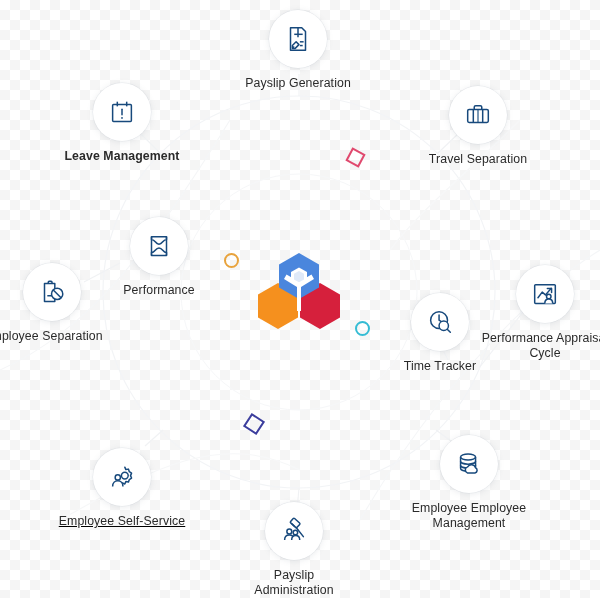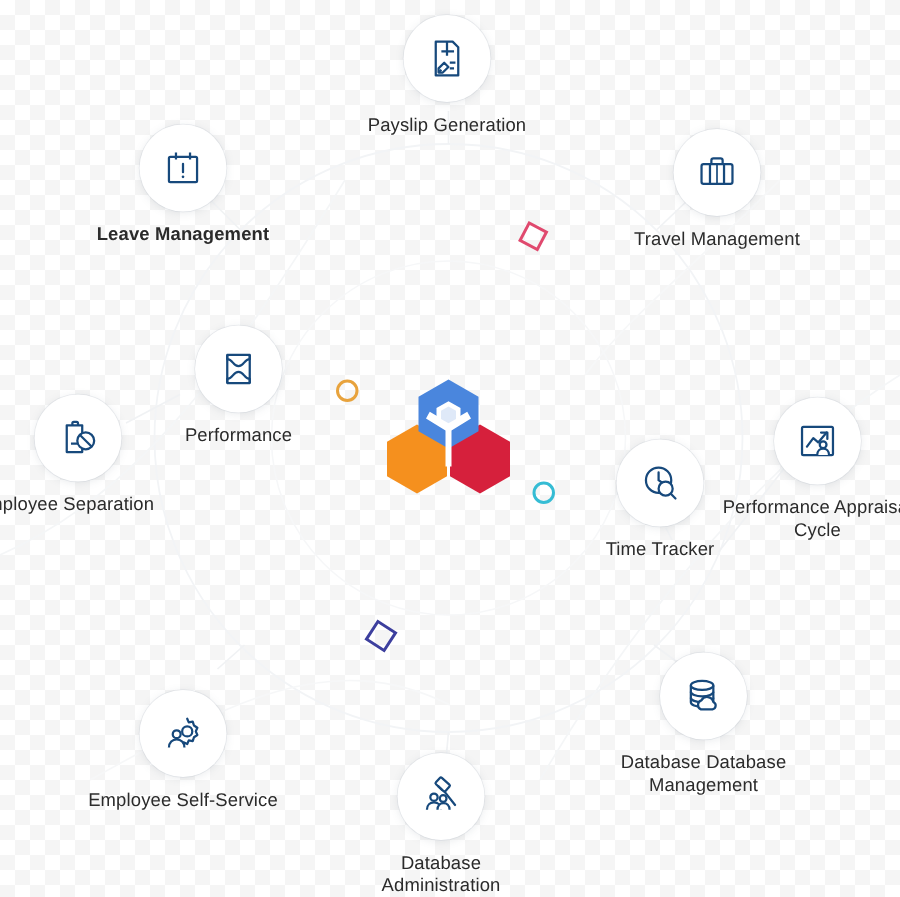--- a/index.html
+++ b/index.html
@@ -173,21 +173,21 @@
       <span>
         <svg width="30" height="30" viewBox="0 0 32 32" fill="none" stroke="#17497c" stroke-width="1.6">
           <rect x="5" y="10" width="22" height="14" rx="1.5" stroke-linejoin="round"></rect>
           <path d="M12 10 V7.5 a1.5 1.5 0 0 1 1.5 -1.5 h5 A1.5 1.5 0 0 1 20 7.5 V10"></path>
           <path d="M11 10 v14"></path>
           <path d="M21 10 v14"></path>
           <path d="M16 10 v14" stroke-width="1.2"></path>
         </svg>
       </span>
     </div>
-    <div class="node-label">Travel Management</div>
+    <div class="node-label">Travel Separation</div>
   </div>
 
   <div class="node" style="left:159px; top:217px;">
     <div class="bubble">
       <span>
         <svg width="30" height="30" viewBox="0 0 32 32" fill="none" stroke="#17497c" stroke-width="1.6">
           <path d="M8 6 h16 v3 c-4 0 -4 5 -8 5 s-4 -5 -8 -5 Z" stroke-linejoin="round"></path>
           <path d="M8 26 h16 v-3 c-4 0 -4 -5 -8 -5 s-4 5 -8 5 Z" stroke-linejoin="round"></path>
           <path d="M8 6 v20"></path>
           <path d="M24 6 v20"></path>
@@ -235,21 +235,21 @@
           <path d="M18.5 10 H23 V14.5" stroke-linecap="round" stroke-linejoin="round"></path>
           <circle cx="20" cy="18.6" r="2.4" fill="#ffffff"></circle>
           <path d="M15.8 26 c0 -3 1.9 -4.6 4.2 -4.6 s4.2 1.6 4.2 4.6" fill="#ffffff" stroke-linejoin="round"></path>
         </svg>
       </span>
     </div>
     <div class="node-label" style="text-align:center;">Performance Appraisal
 Cycle</div>
   </div>
 
-  <div class="node" style="left:122px; top:460px; width:180px; margin-left:-90px;">
+  <div class="node" style="left:122px; top:448px; width:180px; margin-left:-90px;text-decoration:underline;">
     <div class="bubble">
       <span>
         <svg width="30" height="30" viewBox="0 0 32 32" fill="none" stroke="#17497c" stroke-width="1.6">
           <path d="M19 5.5 l1.1 2.6 2.8 -.5 .9 2.7 2.4 1.6 -1.1 2.6 1.1 2.6 -2.4 1.6 -.9 2.7 -2.8 -.5 -1.1 2.6 -2.6 -1.2 -2.6 1.2 -1.1 -2.6" stroke-linejoin="round" stroke-linecap="round"></path>
           <circle cx="19" cy="14.5" r="3.6"></circle>
           <circle cx="11.5" cy="16.5" r="2.8" fill="#ffffff"></circle>
           <path d="M6 26 c0 -3.7 2.5 -5.9 5.5 -5.9 s5.5 2.2 5.5 5.9" fill="#ffffff" stroke-linejoin="round"></path>
         </svg>
       </span>
     </div>
@@ -261,39 +261,39 @@
       <span>
         <svg width="30" height="30" viewBox="0 0 32 32" fill="none" stroke="#17497c" stroke-width="1.6">
           <ellipse cx="15" cy="8.5" rx="8" ry="3.2"></ellipse>
           <path d="M7 8.5 v12 c0 1.8 3.6 3.2 8 3.2 s8 -1.4 8 -3.2 v-12"></path>
           <path d="M7 13 c0 1.8 3.6 3.2 8 3.2 s8 -1.4 8 -3.2"></path>
           <path d="M7 17.2 c0 1.8 3.6 3.2 8 3.2 s8 -1.4 8 -3.2"></path>
           <path d="M14.2 25.5 a3.4 3.4 0 0 1 .3 -6.4 a4.6 4.6 0 0 1 8.5 1.1 a2.8 2.8 0 0 1 -.6 5.3 Z" fill="#ffffff" stroke-linejoin="round"></path>
         </svg>
       </span>
     </div>
-    <div class="node-label">Database Database
+    <div class="node-label">Employee Employee
 Management</div>
   </div>
 
   <div class="node" style="left:294px; top:502px;">
     <div class="bubble">
       <span>
         <svg width="30" height="30" viewBox="0 0 32 32" fill="none" stroke="#17497c" stroke-width="1.6">
           <rect x="12.5" y="4.2" width="9.2" height="6.2" rx="1" transform="rotate(42 17 7.5)" stroke-linejoin="round"></rect>
           <path d="M18.5 12.5 L26 22" stroke-linecap="round"></path>
           <path d="M14 8.6 l2.6 2.6" stroke-linecap="round"></path>
           <circle cx="11" cy="16.5" r="2.6" fill="#ffffff"></circle>
           <circle cx="17.5" cy="17.5" r="2.4" fill="#ffffff"></circle>
           <path d="M6 25.5 c0 -3.4 2.3 -5.3 5 -5.3 s5 1.9 5 5.3" fill="#ffffff" stroke-linejoin="round"></path>
           <path d="M13.5 25.5 c0 -3.1 2 -4.8 4.3 -4.8 s4.3 1.7 4.3 4.8" fill="#ffffff" stroke-linejoin="round"></path>
         </svg>
       </span>
     </div>
-    <div class="node-label">Database
+    <div class="node-label">Payslip
 Administration</div>
   </div>
 
   <div id="center-logo" style="left:299px; top:292px;">
     <svg width="92" height="86" viewBox="0 0 92 86" xmlns="http://www.w3.org/2000/svg">
 
       <path d="M25 34 L45 45.5 L45 68.5 L25 80 L5 68.5 L5 45.5 Z" fill="#f5901e"></path>
 
       <path d="M67 34 L87 45.5 L87 68.5 L67 80 L47 68.5 L47 45.5 Z" fill="#d6203c"></path>
 

